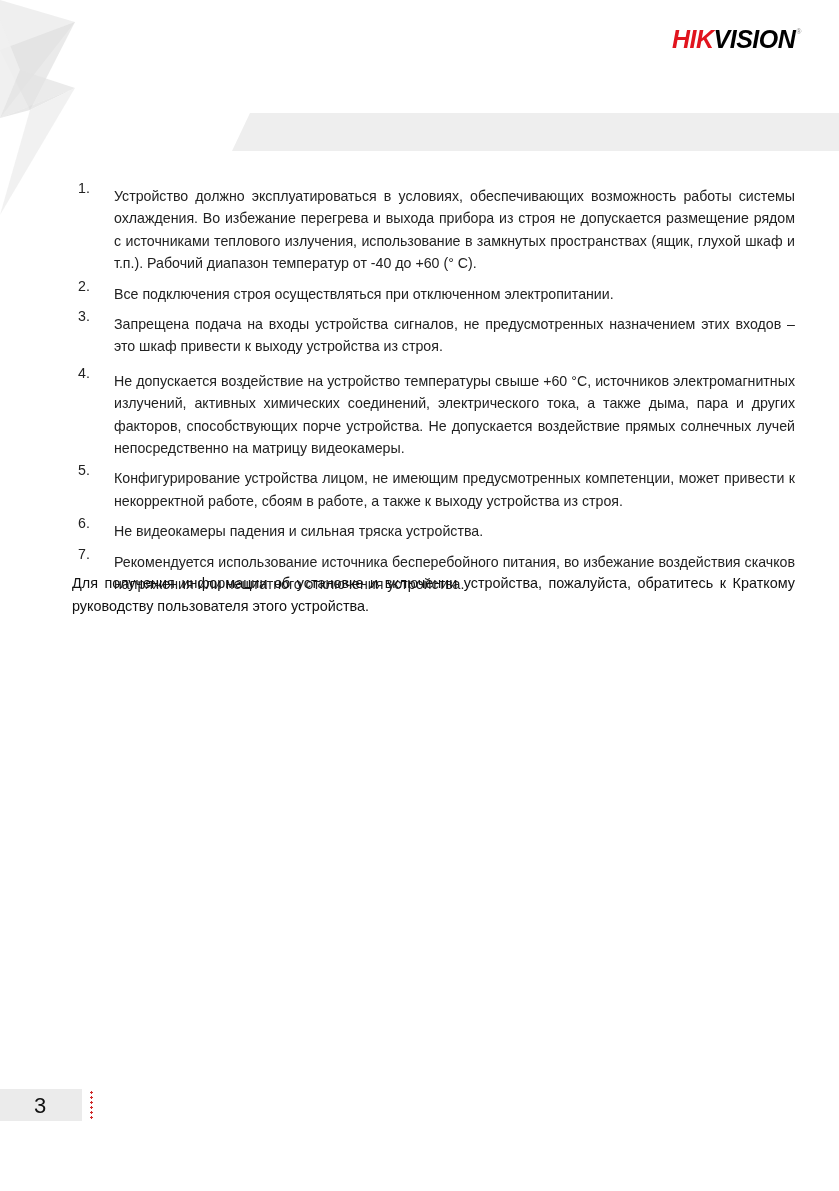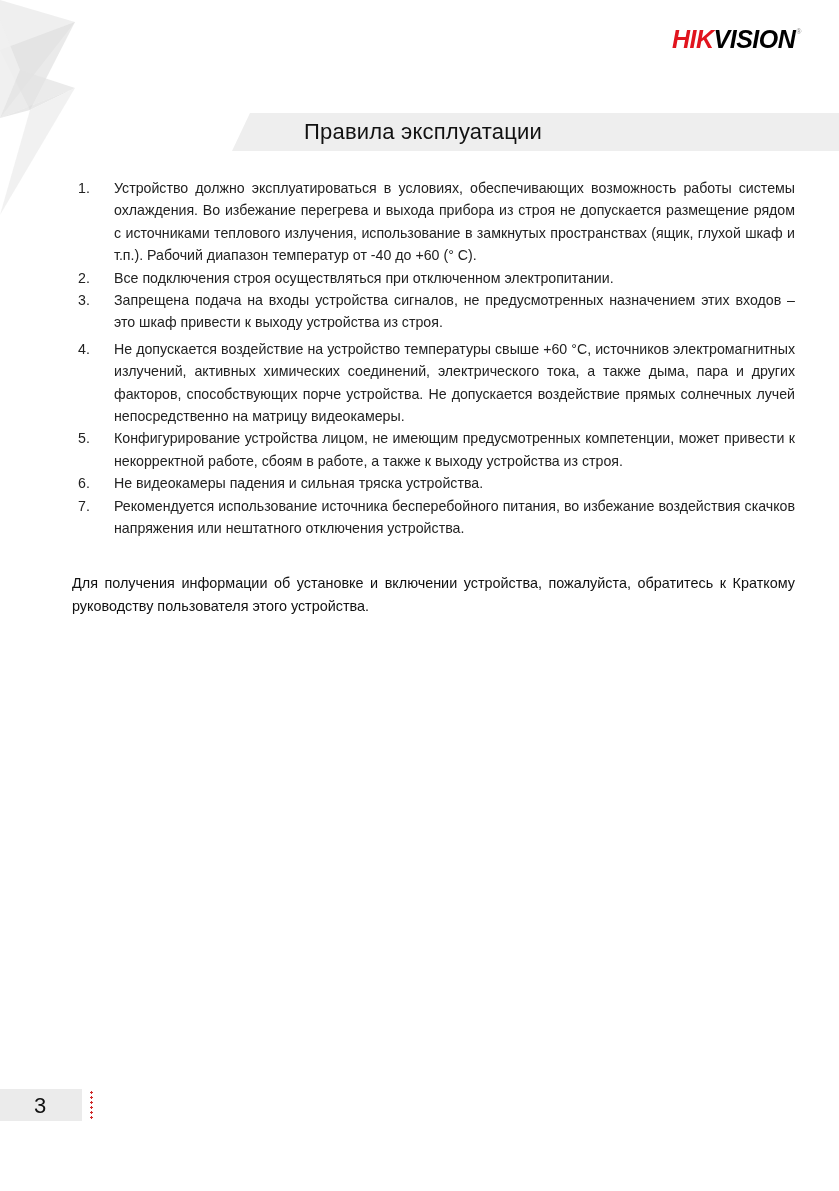--- a/index.html
+++ b/index.html
@@ -86,20 +86,21 @@
       display: flex;
       margin: 0;
     }
     .rule .num {
       width: 36px;
       flex: 0 0 36px;
     }
     .rule .txt {
       flex: 1;
       text-align: justify;
+      margin-top: 8px;
     }
     .rule.gap-top { margin-top: 4px; }
     .footer-note {
       position: absolute;
       left: 72px;
       top: 558px;
       width: 723px;
       font-size: 14.4px;
       line-height: 22.4px;
       color: #111;
@@ -146,21 +147,20 @@
 <div class="logo">
   <span class="hik">HIK</span>
     <span class="vision">VISION</span>
     <span class="reg">®</span>
 </div>
 
 <div class="title-band">
   <svg width="607" height="38" viewBox="0 0 607 38">
     <polygon points="18,0 607,0 607,38 0,38" fill="#eeeeee"></polygon>
   </svg>
-  <div class="title-text">Правила эксплуатации</div>
 </div>
 
 <ol class="rules">
   <li class="rule">
     <span class="num">1.</span>
     <span class="txt">Устройство должно эксплуатироваться в условиях, обеспечивающих возможность работы системы охлаждения. Во избежание перегрева и выхода прибора из строя не допускается размещение рядом с источниками теплового излучения, использование в замкнутых пространствах (ящик, глухой шкаф и т.п.). Рабочий диапазон температур от -40 до +60 (° C).</span>
   </li>
   <li class="rule">
     <span class="num">2.</span>
     <span class="txt">Все подключения строя осуществляться при отключенном электропитании.</span>

